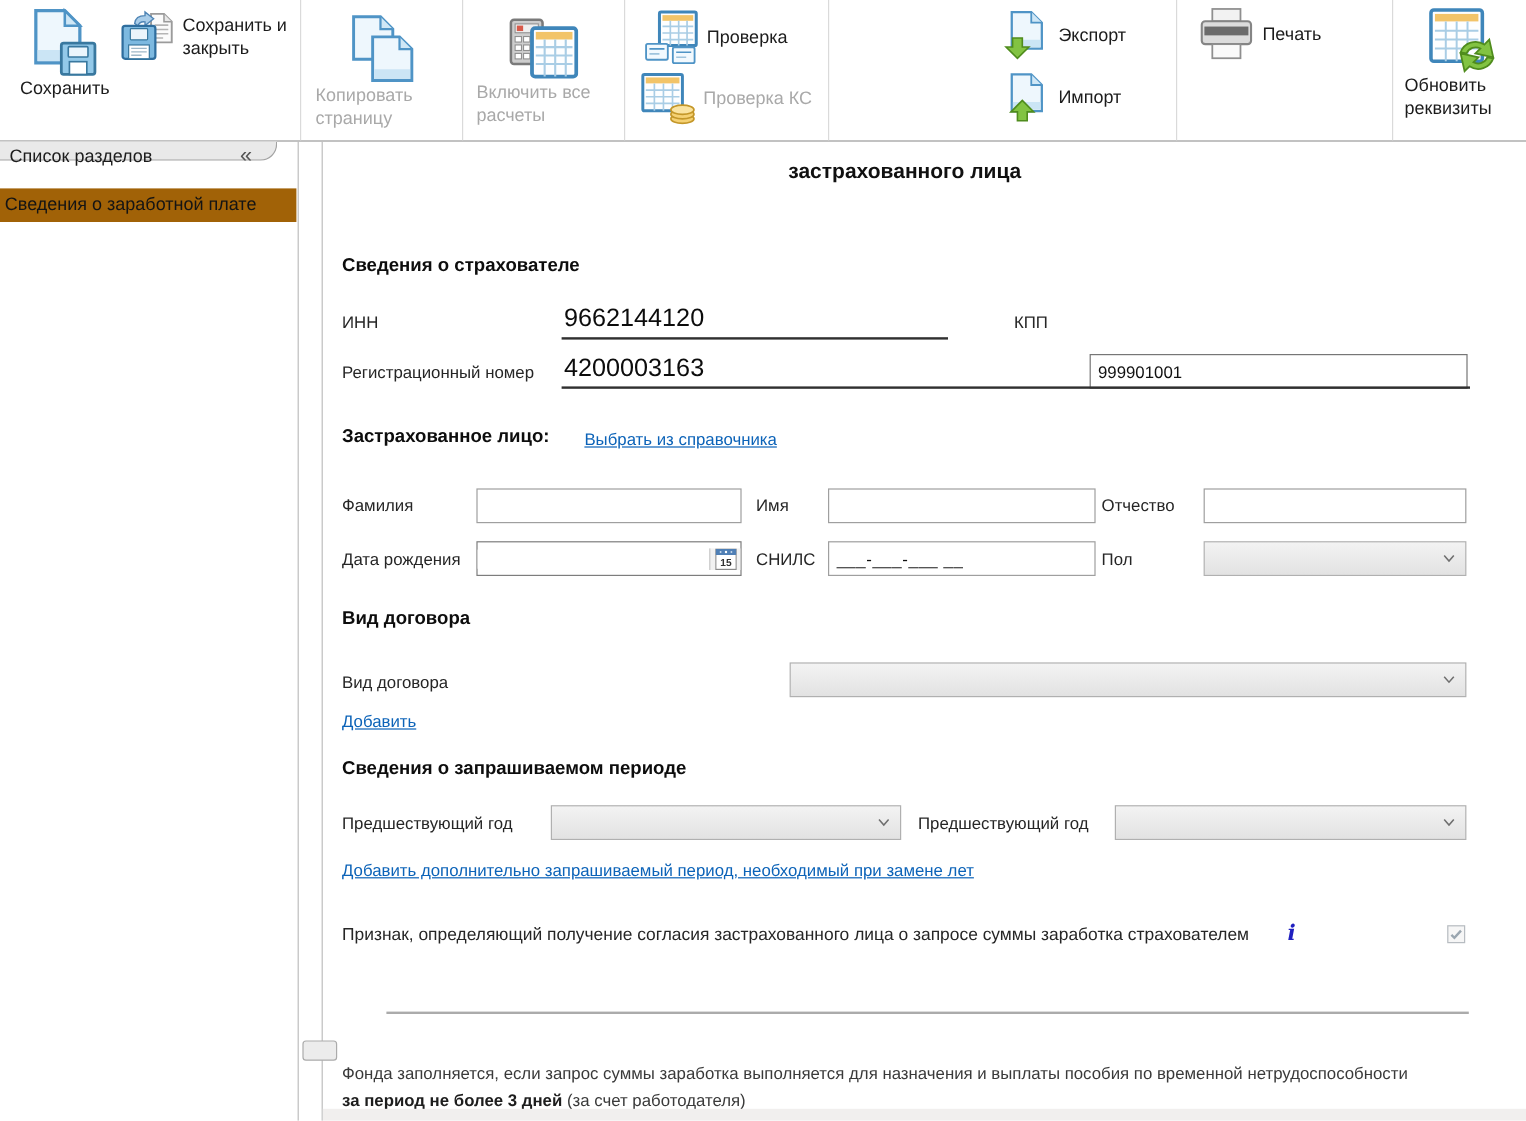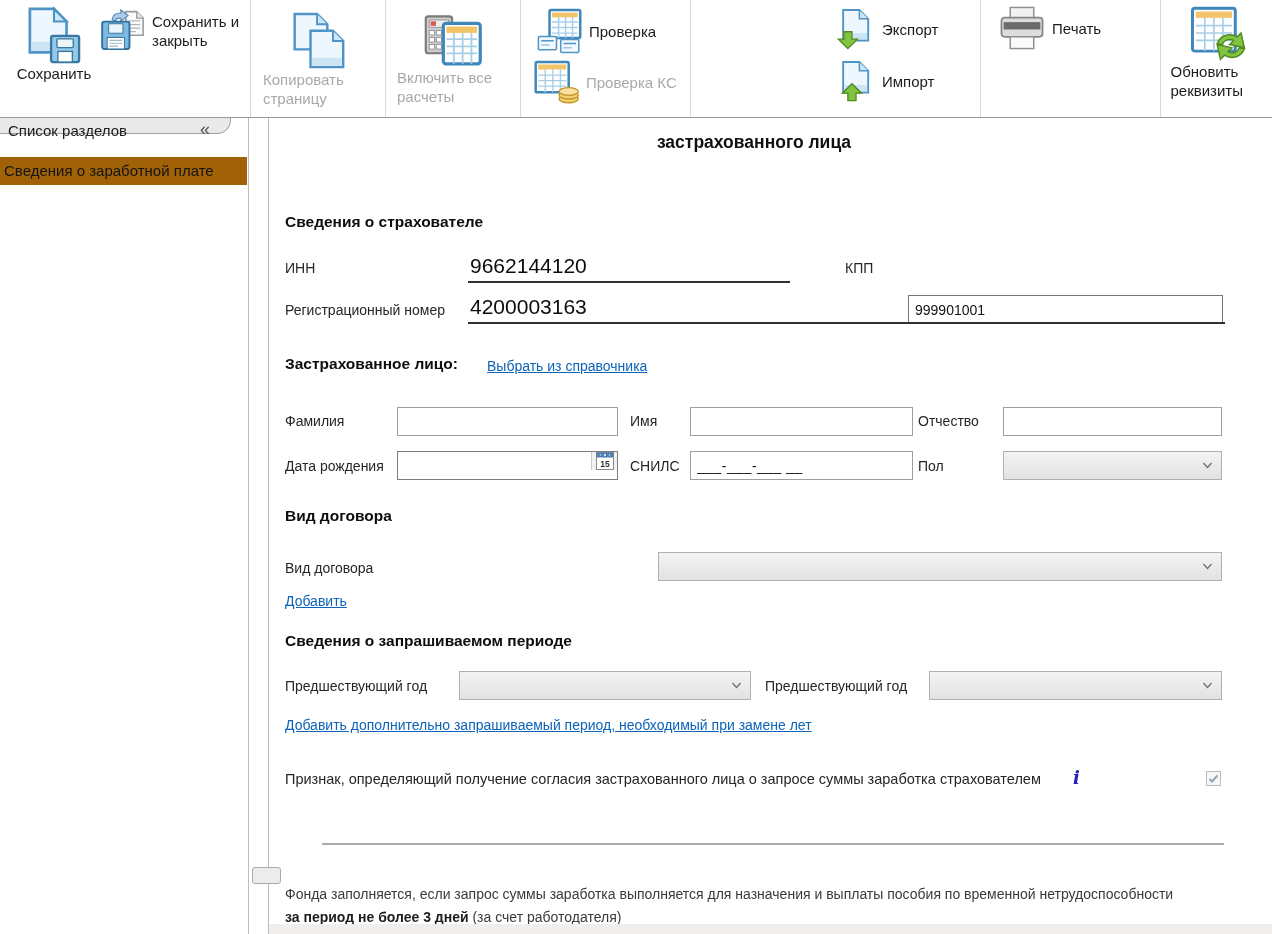--- a/index.html
+++ b/index.html
@@ -30,21 +30,21 @@
     font-size:17.5px;font-weight:700;color:#101010;line-height:28px}
   .h2{position:absolute;font-size:15.5px;font-weight:700;color:#0d0d0d;white-space:nowrap}
   .lbl{position:absolute;font-size:14px;color:#262626;white-space:nowrap}
   .uval{position:absolute;border-bottom:2px solid #303030;font-size:21px;color:#0c0c0c;padding:0 0 3px 2px}
   .box{position:absolute;height:29px;border:1px solid #9f9f9f;background:#fff;font-family:inherit;
     font-size:14px;color:#111;padding:0 6px}
   .sel{position:absolute;height:29px;border:1px solid #b0b0b0;background:linear-gradient(#f3f3f3,#e2e2e2);
     display:flex;align-items:center;justify-content:flex-end;padding-right:8px;cursor:pointer}
   .link{position:absolute;font-size:14px;color:#0c63b8;text-decoration:underline;white-space:nowrap;cursor:pointer}
   .datewrap{position:absolute;left:397px;top:451px;width:221px;height:29px;border:1px solid #7d7d7d;
-    background:#fff;display:flex;align-items:flex-start}
+    background:#fff;display:flex;align-items:center}
   .datewrap input{flex:1;border:none;font-family:inherit;font-size:14px;padding:0 5px;min-width:0}
   .calbtn{width:26px;border-left:1px solid #c9c9c9;background:#f2f2f2;display:flex;align-items:center;
     justify-content:center;cursor:pointer}
   .cb{position:absolute;left:1206px;top:771px;width:15px;height:15px;background:#f6f6f6;
     border:1px solid #b7bcc1;display:flex;align-items:center;justify-content:center;cursor:pointer}
   .info{position:absolute;left:1073px;top:767px;font-family:"DejaVu Serif","Liberation Serif",serif;
     font-style:italic;font-weight:700;font-size:18px;color:#2020c0}
   .divider{position:absolute;left:322px;top:843px;width:902px;height:2px;background:#ababab}
   .splitter{position:absolute;left:252px;top:867px;width:29px;height:17px;background:#ececec;
     border:1px solid #ababab;border-radius:3px;cursor:pointer}

